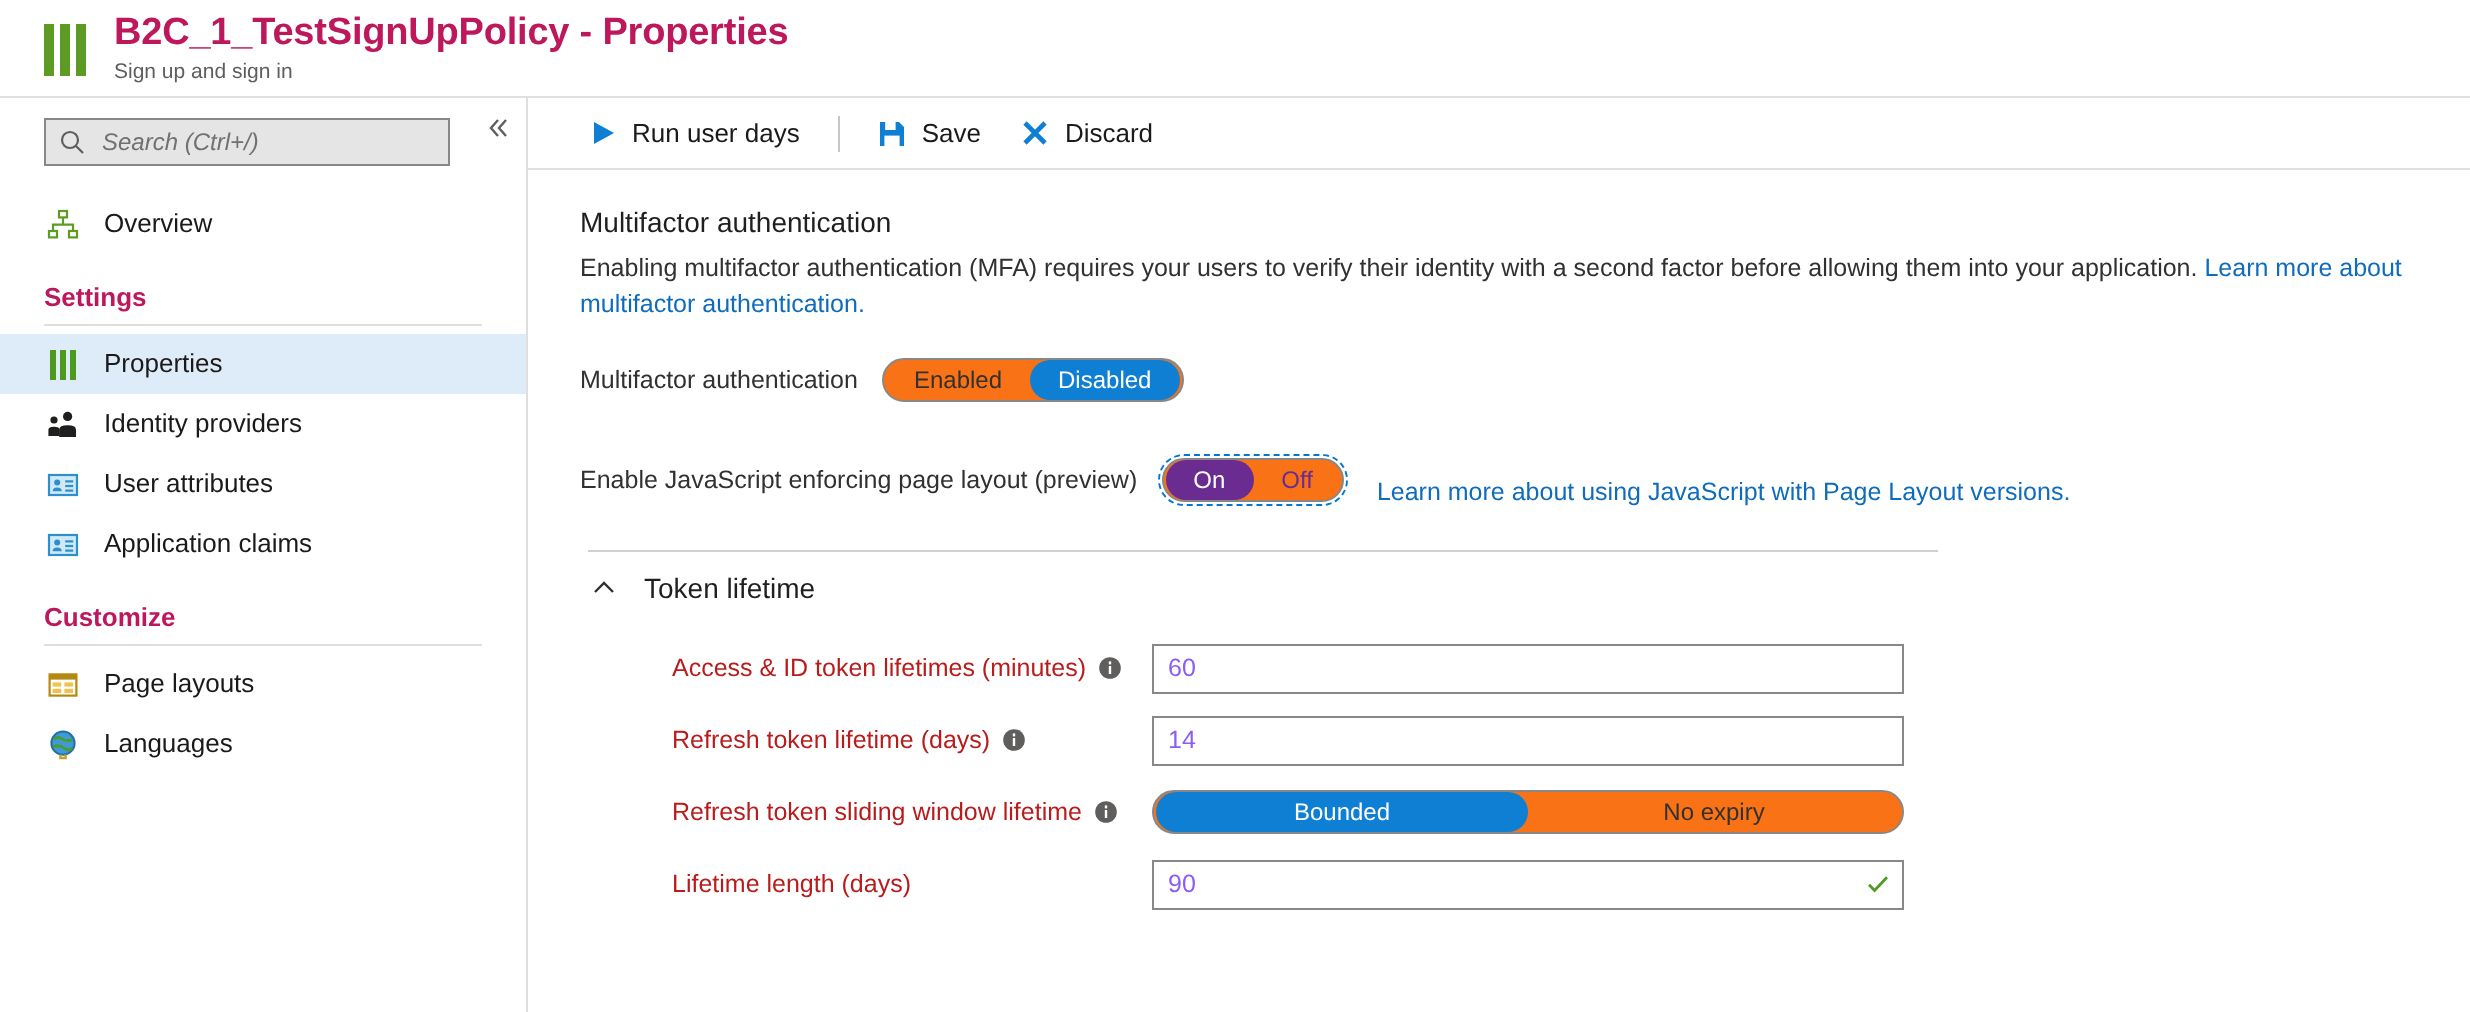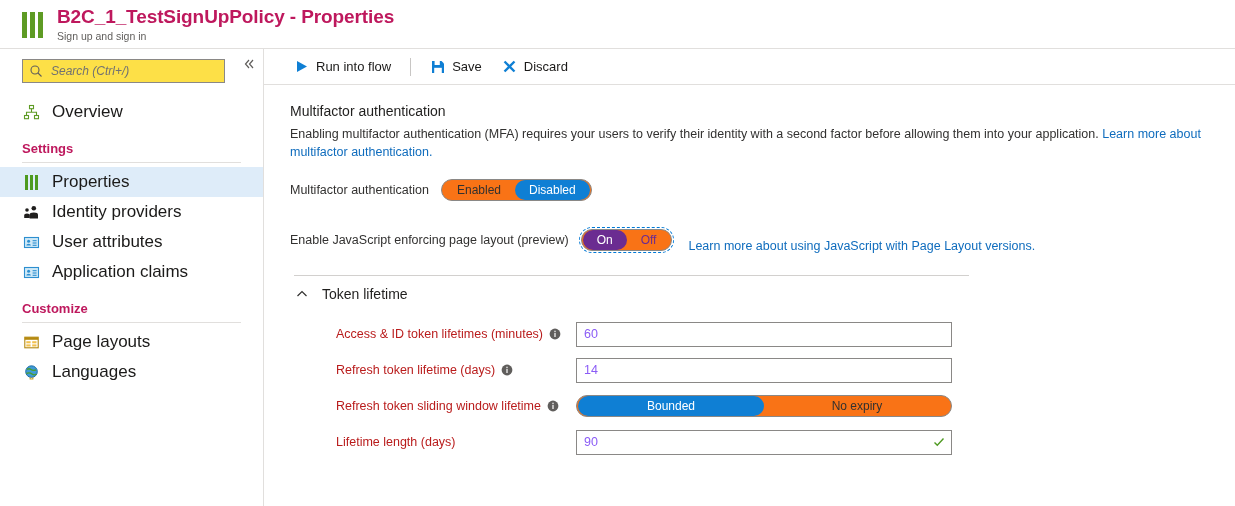--- a/index.html
+++ b/index.html
@@ -75,21 +75,21 @@
     color: #605e5c;
     font-size: 13px;
     line-height: 16px;
     text-align: center;
     cursor: pointer;
   }
   .search-row { padding: 0 38px 0 22px; }
   .search-box {
     height: 24px;
     border: 1px solid #8a8886;
-    background: #fde047;
+    background: #e5e5e5;
     display: flex;
     align-items: center;
     padding: 0 6px;
   }
   .search-icon { width: 14px; height: 14px; margin-right: 6px; flex: 0 0 auto; }
   .search-input {
     border: 0;
     outline: none;
     font-family: "Liberation Sans", sans-serif;
     font-size: 12px;
@@ -100,21 +100,21 @@
   }
   .search-input::placeholder { color: #717171; font-style: italic; }
 
   .nav { margin-top: 14px; }
   .nav-item {
     height: 30px;
     display: flex;
     align-items: center;
     padding-left: 22px;
     cursor: pointer;
-    font-size: 17px;
+    font-size: 13px;
     color: #1b1a19;
   }
   .nav-item.selected { background: #deecf9; }
   .nav-ico {
     width: 18px;
     height: 18px;
     margin-right: 12px;
     flex: 0 0 auto;
     display: flex;
     align-items: center;
@@ -416,21 +416,21 @@
 
   <div class="main">
 
     <div class="toolbar">
       <button class="tb-btn">
         <span class="tb-ico">
           <svg width="13" height="13" viewBox="0 0 13 13">
               <polygon points="2,1 12,6.5 2,12" fill="#0f7fd4"></polygon>
             </svg>
         </span>
-        <span>Run into flow</span>
+        <span>Run user days</span>
       </button>
 
       <div class="tb-sep"></div>
 
       <button class="tb-btn">
         <span class="tb-ico">
           <svg width="14" height="14" viewBox="0 0 14 14">
             <path d="M1 1 H10.5 L13 3.5 V13 H1 Z" fill="#0f7fd4"></path>
             <rect x="3.6" y="1" width="5.2" height="4" fill="#fff"></rect>
             <rect x="3.2" y="7.8" width="7.6" height="5.2" fill="#fff"></rect>

